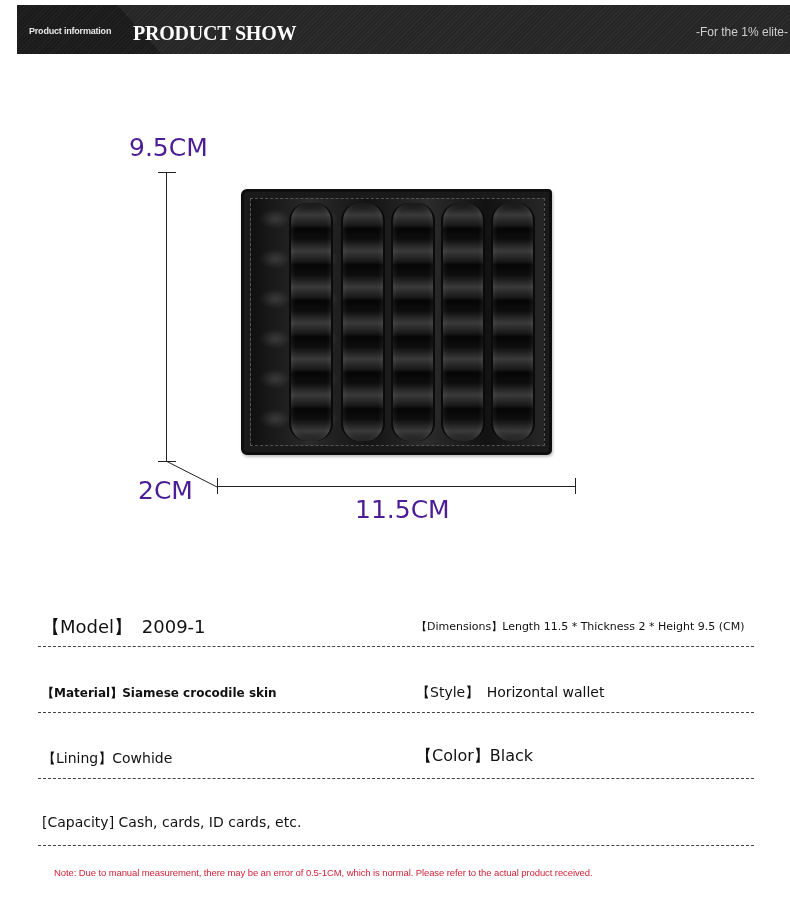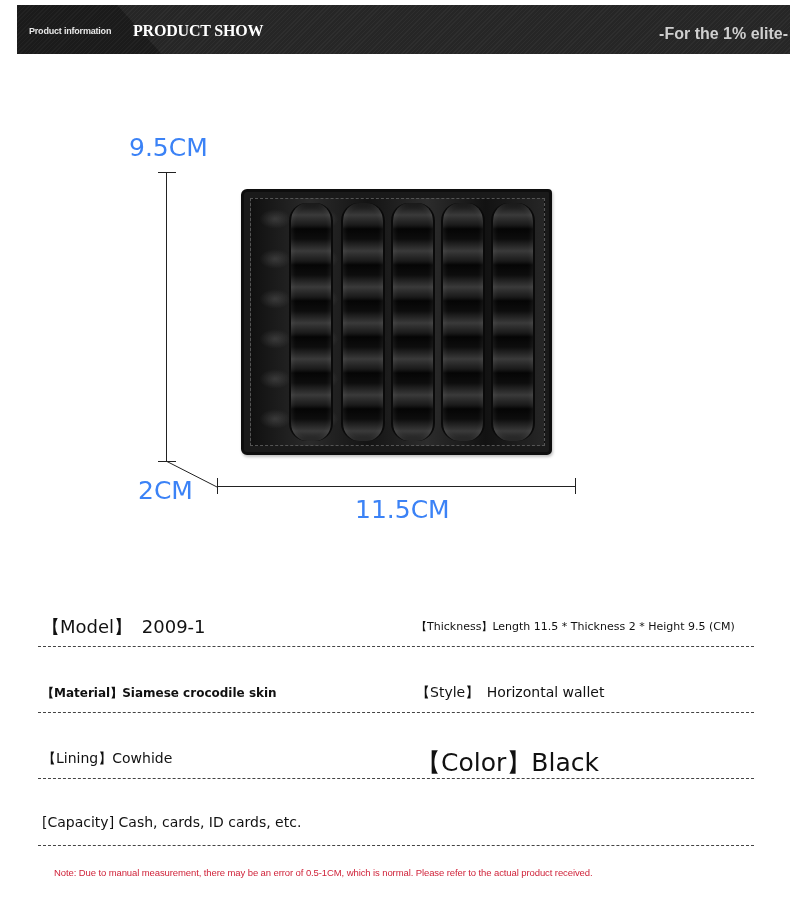--- a/index.html
+++ b/index.html
@@ -18,31 +18,30 @@
     position: absolute; left: 0; top: 0; width: 150px; height: 55px;
     background-color: #1b1b1b;
     background-image: repeating-linear-gradient(135deg, rgba(255,255,255,0.03) 0px, rgba(255,255,255,0.03) 1px, transparent 1px, transparent 3px);
     clip-path: polygon(0 0, 100px 0, 150px 55px, 0 55px);
   }
   .banner-sub {
     position: absolute; left: 12px; top: 21px; font-size: 9px; font-weight: bold; color: #e8e8e8;
     font-family: "Liberation Sans", sans-serif; letter-spacing: -0.2px;
   }
   .banner-title {
-    position: absolute; left: 116px; top: 17px; font-size: 16px; font-weight: bold; color: #ffffff;
+    position: absolute; left: 116px; top: 17px; font-size: 20px; font-weight: bold; color: #ffffff;
     font-family: "Liberation Serif", serif; letter-spacing: -0.2px;
   }
   .banner-tag {
-    position: absolute; right: 19px; top: 20px; font-size: 16px; color: #cfcfcf;
+    position: absolute; right: 19px; top: 20px; font-size: 12px; color: #cfcfcf;
     font-family: "Liberation Sans", sans-serif;
-    font-weight: bold;
   }
 
   
-  .dim-label { position: absolute; font-family: "DejaVu Sans", sans-serif; color: #3b82f6; font-size: 25px; letter-spacing: 0px; }
+  .dim-label { position: absolute; font-family: "DejaVu Sans", sans-serif; color: #4c1d95; font-size: 25px; letter-spacing: 0px; }
   .line { position: absolute; background: #222; }
 
   .wallet {
     position: absolute; left: 241px; top: 189px; width: 311px; height: 266px;
     border-radius: 6px 4px 5px 6px;
     background: #1a1a1a;
     border: 3px solid #0e0e0e;
     box-shadow: 1px 2px 3px rgba(0,0,0,0.25);
     overflow: hidden;
   }
@@ -107,37 +106,37 @@
     </div>
   </div>
 </div>
 
 <div>
   <div class="spec" style="left:42px; top:615px; font-size:18px;">
     <span>【Model】</span>
     <span style="margin-left:4px;margin-top:47px;">2009-1</span>
   </div>
   <div class="spec" style="left:416px; top:619px; font-size:11px;">
-    <span>【Thickness】</span><span>Length 11.5 * Thickness 2 * Height 9.5 (CM)</span>
+    <span>【Dimensions】</span><span>Length 11.5 * Thickness 2 * Height 9.5 (CM)</span>
   </div>
   <div class="dotline" style="top:646px;"></div>
 
   <div class="spec" style="left:42px; top:685px; font-size:12px;font-weight:bold;">
     <span>【Material】</span><span>Siamese crocodile skin</span>
   </div>
   <div class="spec" style="left:416px; top:684px; font-size:14px;">
     <span>【Style】</span>
     <span style="margin-left:3px;">Horizontal wallet</span>
   </div>
   <div class="dotline" style="top:712px;"></div>
 
   <div class="spec" style="left:42px; top:750px; font-size:14px;text-align:center;">
     <span>【Lining】</span><span>Cowhide</span>
   </div>
-  <div class="spec" style="left:416px; top:746px; font-size:25px;">
+  <div class="spec" style="left:416px; top:746px; font-size:16px;">
     <span>【Color】</span><span>Black</span>
   </div>
   <div class="dotline" style="top:778px;"></div>
 
   <div class="spec" style="left:42px; top:814px; font-size:14px;">
     <span>[Capacity]</span>
     <span>Cash, cards, ID cards, etc.</span>
   </div>
   <div class="dotline" style="top:845px;"></div>
 </div>

